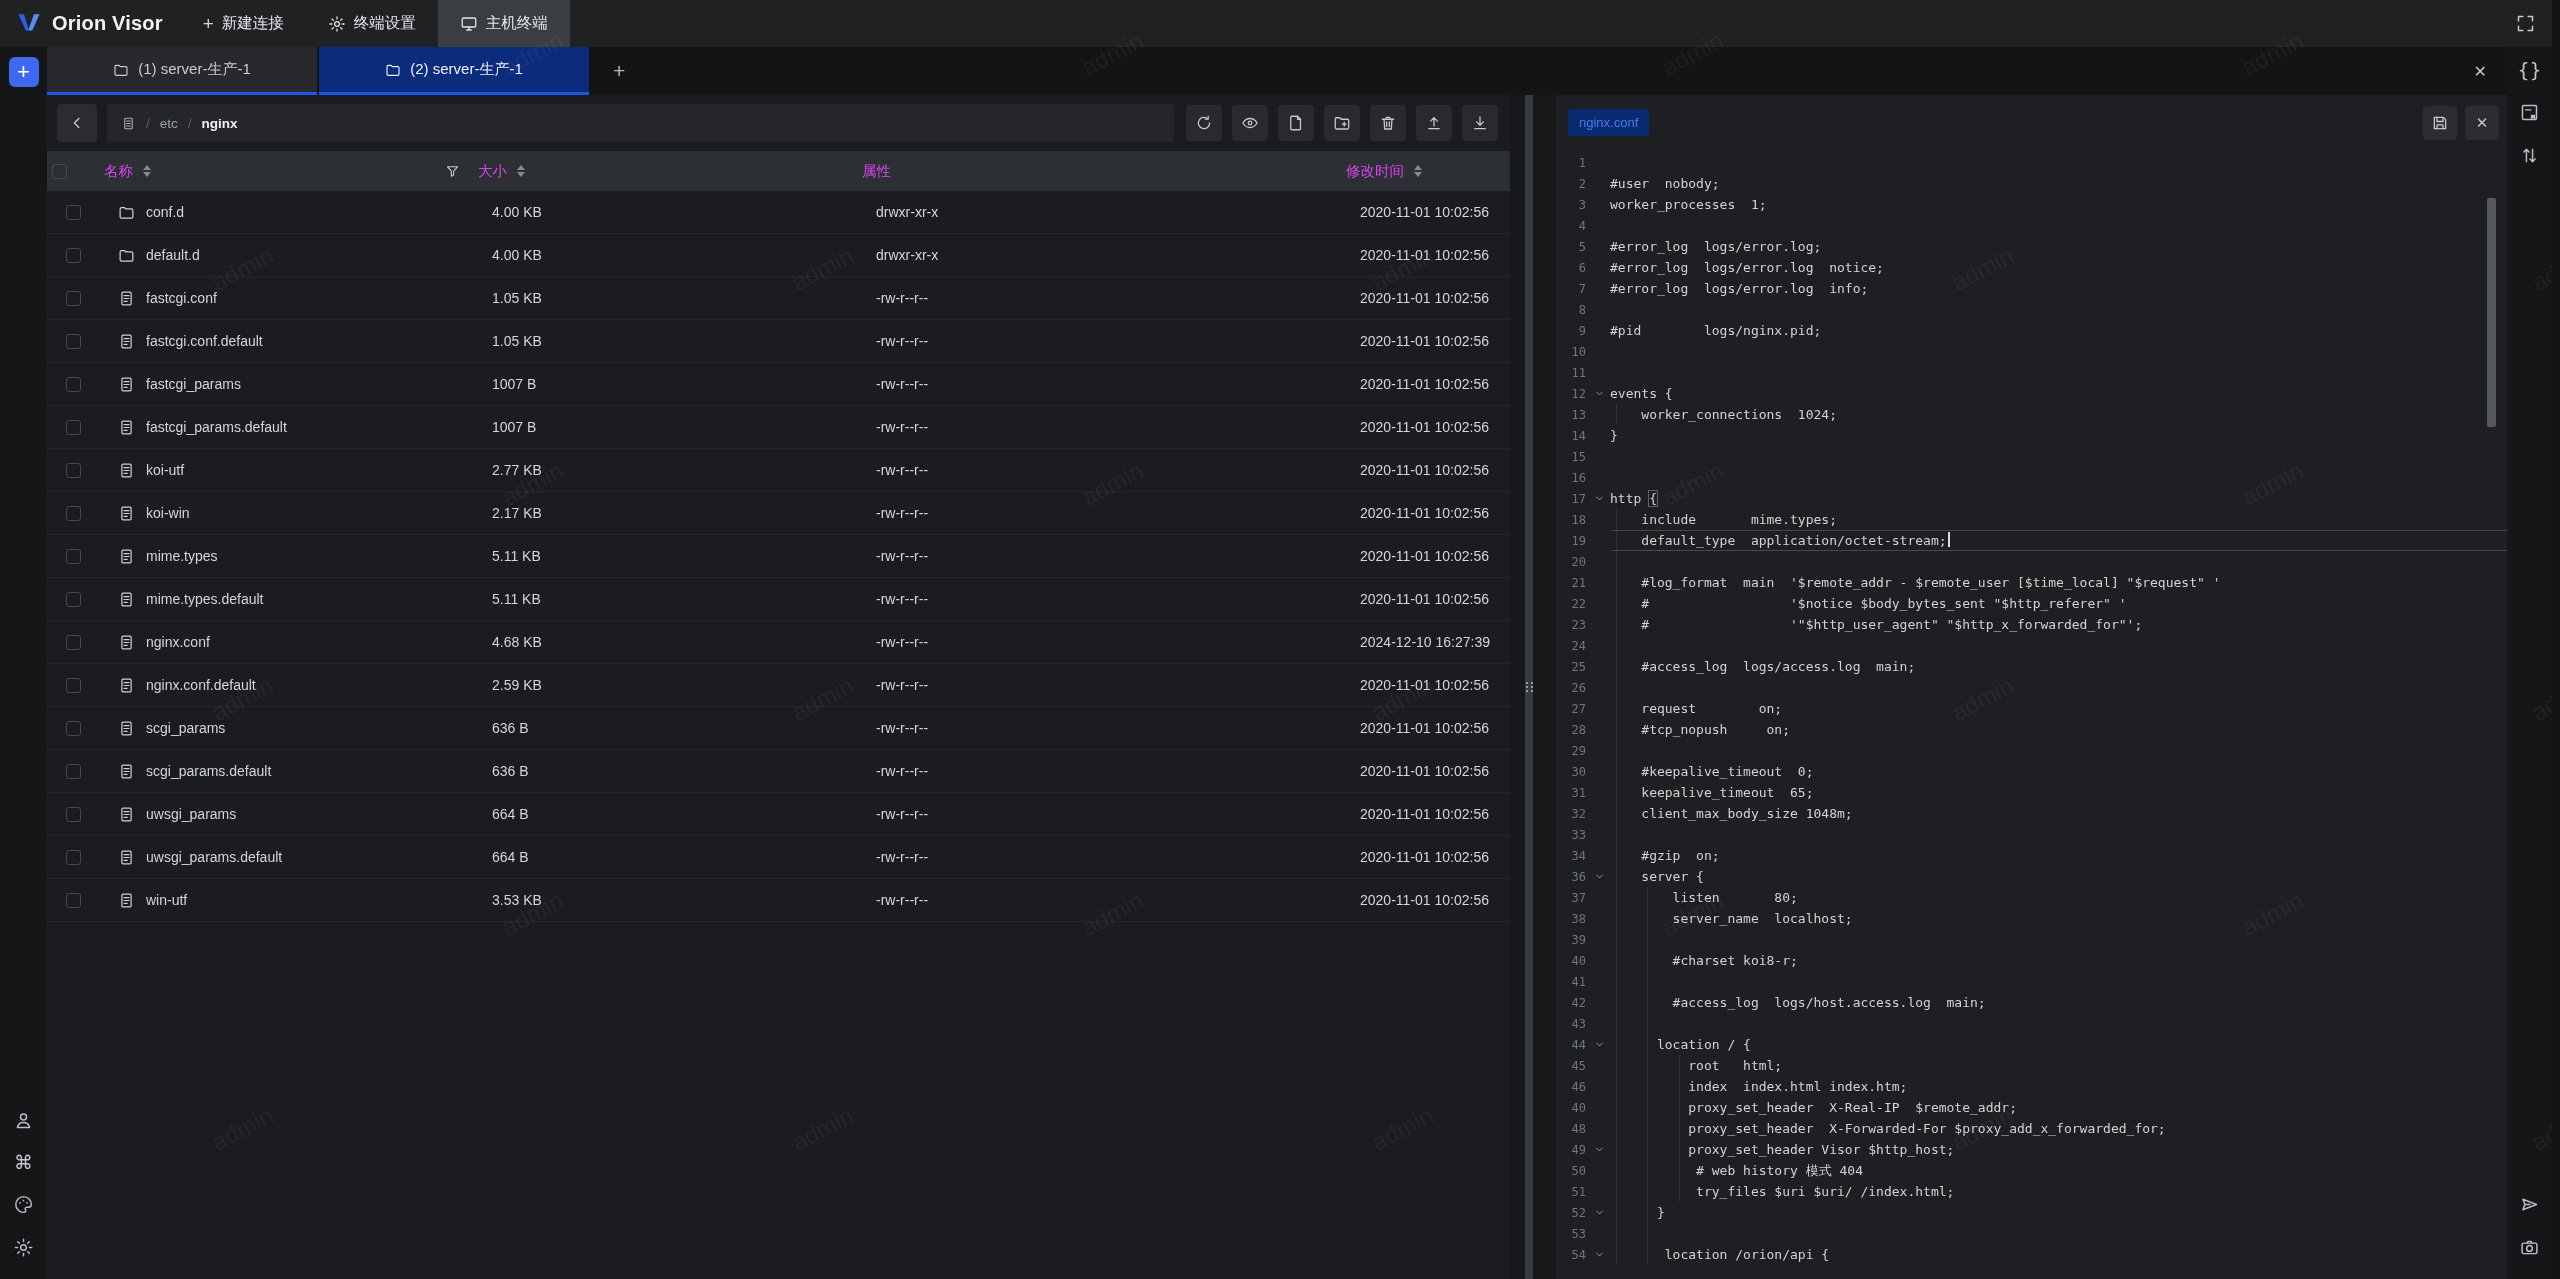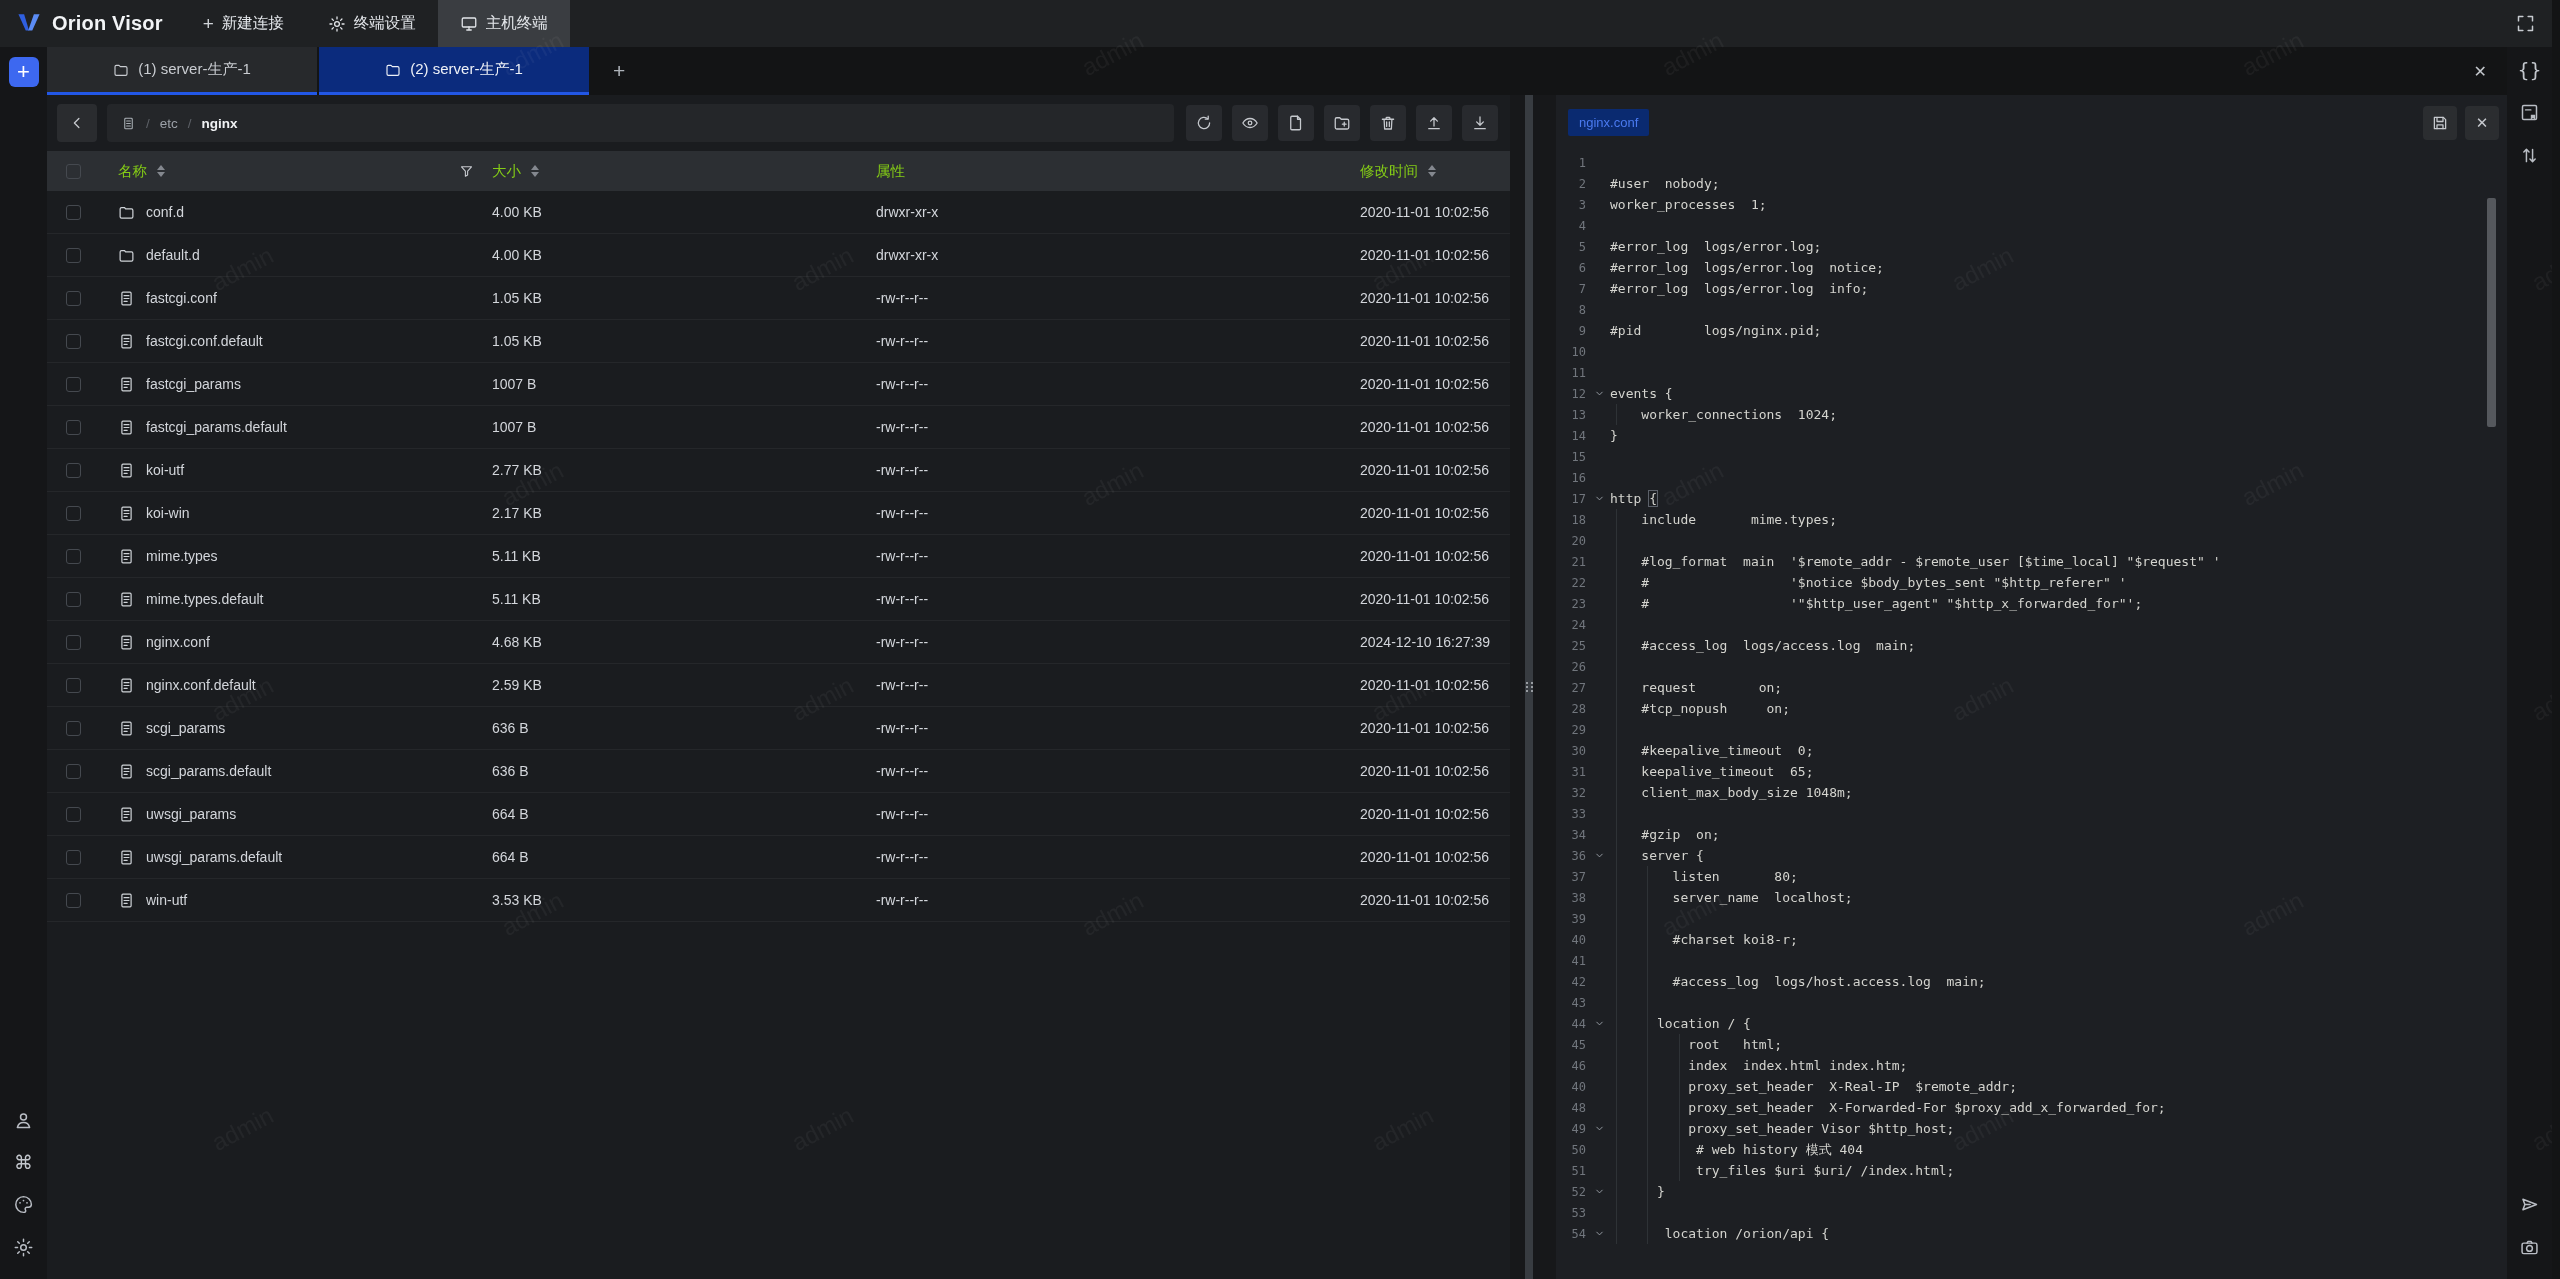--- a/index.html
+++ b/index.html
@@ -60,21 +60,21 @@
   .tbtn.back{width:40px;height:38px;background:#2a2c2f}
   #breadcrumb{flex:1;height:38px;background:#242629;border-radius:4px;display:flex;
     align-items:center;gap:10px;padding:0 14px;font-size:13.5px;color:#9ca1a8;margin-right:2px}
   #breadcrumb svg.ic{width:15px;height:15px;color:#aab0b6}
   #breadcrumb .seg{cursor:pointer}
   #breadcrumb .seg.current{color:#f0f2f4;font-weight:700}
   #breadcrumb .sep{color:#5d6océ167;color:#5d6167}
 
   #theader{height:40px;flex:none;background:#2c2f33;display:grid;
     grid-template-columns:52px 374px 384px 484px 1fr;align-items:center;
-    padding-left:19px;font-size:14.5px;color:#84cc16}
+    padding-left:5px;font-size:14.5px;color:#d946ef}
   .hcell{display:flex;align-items:center;gap:6px}
   .sort{display:inline-flex;flex-direction:column;gap:2px;margin-left:4px;cursor:pointer}
   .sort i{width:0;height:0;border-left:4px solid transparent;border-right:4px solid transparent}
   .sort i.up{border-bottom:5px solid #84888f}
   .sort i.dn{border-top:5px solid #84888f}
   .funnel{margin-left:auto;margin-right:18px;color:#c9ccd1;cursor:pointer}
   .funnel svg.ic{width:15px;height:15px}
   .cbx{width:15px;height:15px;border:1.5px solid #45494f;border-radius:3px;background:transparent;
     display:inline-block;cursor:pointer}
 
@@ -720,20 +720,26 @@
                   </svg>
                 </span>
                 <span class="ct">http <span class="bhl">{</span></span>
               </div>
               <div class="cl">
                 <span class="ln">18</span>
                 <span class="fd"></span>
                 <span class="ct">    include       mime.types;</span>
                 <span class="guide" style="left:59.9px"></span>
               </div>
+              <div class="cl active">
+                <span class="ln">19</span>
+                <span class="fd"></span>
+                <span class="ct">    default_type  application/octet-stream;<span class="cursor"></span></span>
+                <span class="guide" style="left:59.9px"></span>
+              </div>
               <div class="cl">
                 <span class="ln">20</span>
                 <span class="fd"></span>
                 <span class="ct"></span>
                 <span class="guide" style="left:59.9px"></span>
               </div>
               <div class="cl">
                 <span class="ln">21</span>
                 <span class="fd"></span>
                 <span class="ct">    #log_format  main  '$remote_addr - $remote_user [$time_local] "$request" '</span>

